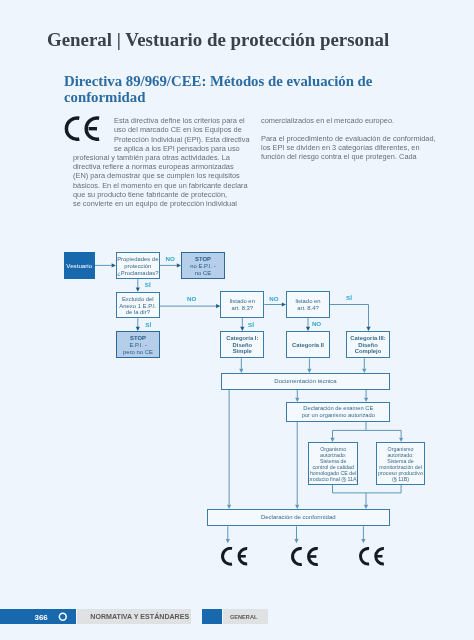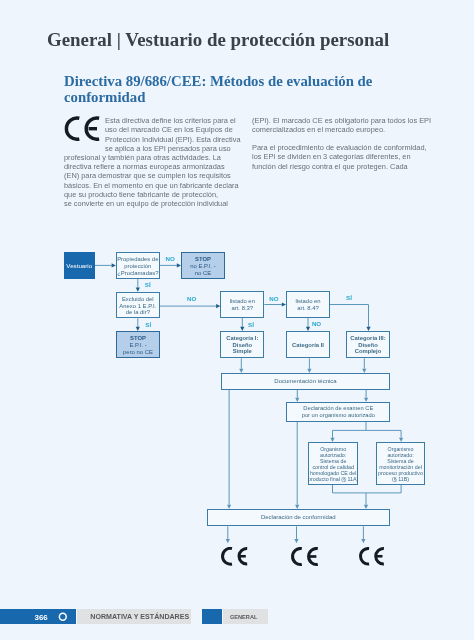--- a/index.html
+++ b/index.html
@@ -1,20 +1,20 @@
 <!DOCTYPE html>
 <html><head>
 <meta charset="utf-8">
 <style>
   html,body{margin:0;padding:0;}
   body{width:474px;height:640px;background:#eff5fd;-webkit-font-smoothing:antialiased;font-family:"Liberation Sans",sans-serif;overflow:hidden;position:relative;}
   .page{position:absolute;left:0;top:0;width:474px;height:640px;transform:translateZ(0);}
   .title{position:absolute;left:47px;top:29px;font-family:"Liberation Serif",serif;font-weight:bold;font-size:18.9px;color:#3a4249;white-space:nowrap;}
   .subtitle{position:absolute;left:64px;top:73.2px;width:330px;font-family:"Liberation Serif",serif;font-weight:bold;font-size:14.8px;color:#2b6ca3;line-height:16.3px;}
-  .bodytext{position:absolute;font-size:7.4px;line-height:9.2px;color:#666e77;}
+  .bodytext{position:absolute;font-size:7.4px;line-height:9.2px;color:#666e77;margin-left:9px;}
   .col-left{left:64px;top:116.1px;width:180px;}
   .col-left .ind{margin-left:41px;}
   .col-right{left:252px;top:116.1px;width:182px;}
   .gap{height:8.6px;}
   .celogo{position:absolute;left:64px;top:114px;}
 
   .fcbox{position:absolute;box-sizing:border-box;white-space:nowrap;display:flex;flex-direction:column;align-items:center;justify-content:center;text-align:center;font-size:6px;line-height:7.2px;color:#3d6a85;border:0.9px solid #3a7ca5;background:#f4f9fe;}
   .fcbox.dark{background:#1868ae;border:none;color:#ffffff;}
   .fcbox.stop{background:#b5cee9;border:1.3px solid #2d6a99;color:#2b5a86;}
   .fcbox b{font-weight:bold;}
@@ -29,21 +29,21 @@
   .fring{position:absolute;top:2.7px;}
   .ftab1{position:absolute;left:13.4px;top:3.9px;color:#58595b;font-size:7.1px;font-weight:bold;}
   .ftab2{position:absolute;left:6.7px;top:4.6px;color:#58595b;font-size:5.6px;font-weight:bold;}
 </style>
 </head>
 <body>
 
 <div class="page">
 
   <div class="title">General | Vestuario de protección personal</div>
-  <div class="subtitle">Directiva 89/686/CEE: Métodos de evaluación de conformidad</div>
+  <div class="subtitle">Directiva 89/969/CEE: Métodos de evaluación de conformidad</div>
 
   <svg class="celogo" width="40" height="32" viewBox="0 0 40 32">
     <path d="M15.3 4.3 A10.6 10.6 0 1 0 15.3 25.0" fill="none" stroke="#141b24" stroke-width="3.5"></path>
     <path d="M35.1 4.3 A10.6 10.6 0 1 0 35.1 25.0" fill="none" stroke="#141b24" stroke-width="3.5"></path>
     <rect x="24.6" y="13.0" width="8.4" height="3.4" fill="#141b24"></rect>
   </svg>
 
   <div class="bodytext col-left">
     <div class="ind">Esta directiva define los criterios para el</div>
     <div class="ind">uso del marcado CE en los Equipos de</div>
@@ -51,21 +51,20 @@
     <div class="ind">se aplica a los EPI pensados para uso</div>
     <div>profesional y también para otras actividades. La</div>
     <div>directiva refiere a normas europeas armonizadas</div>
     <div>(EN) para demostrar que se cumplen los requisitos</div>
     <div>básicos. En el momento en que un fabricante declara</div>
     <div>que su producto tiene fabricante de protección,</div>
     <div>se convierte en un equipo de protección individual</div>
   </div>
 
   <div class="bodytext col-right">
-    <div>(EPI).  El marcado CE es obligatorio para todos los EPI</div>
     <div>comercializados en el mercado europeo.</div>
     <div class="gap"></div>
     <div>Para el procedimiento de evaluación de conformidad,</div>
     <div>los EPI se dividen en 3 categorías diferentes, en</div>
     <div>función del riesgo contra el que protegen. Cada</div>
   </div>
 
   <div class="fc-layer">
     <svg class="fc-lines" width="474" height="640" viewBox="0 0 474 640">
       <line x1="94.5" y1="265.4" x2="111.6" y2="265.4" stroke="#5d96bb" stroke-width="1.0"></line>

